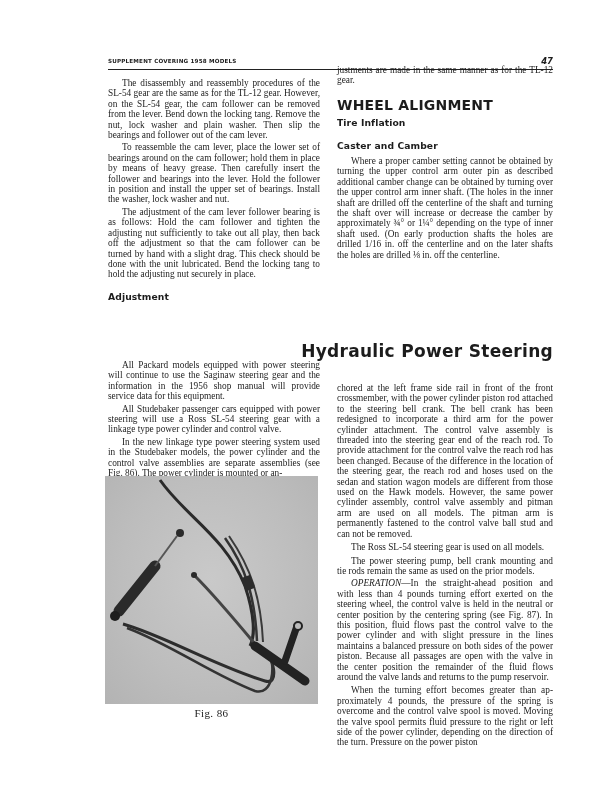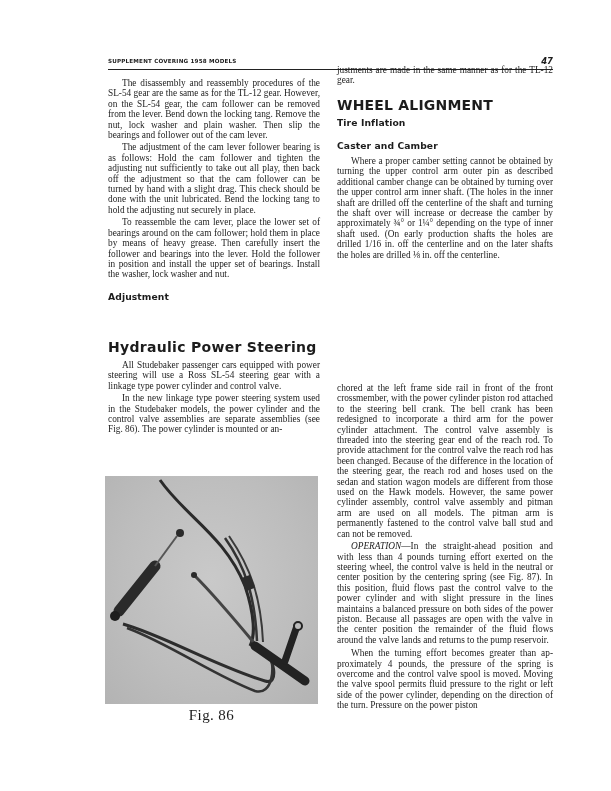--- a/index.html
+++ b/index.html
@@ -6,53 +6,54 @@
   body { width: 611px; height: 791px; position: relative; overflow: hidden; color: #1c1c1c; }
   .page { position: absolute; left: 0; top: 0; width: 611px; height: 791px; }
   .running-head { position: absolute; left: 108px; top: 58px; width: 445px; height: 11px; border-bottom: 1.4px solid #222; }
   .running-head .title { position: absolute; left: 0; top: 0; font-family: "DejaVu Sans", sans-serif; font-weight: bold; font-size: 5.6px; letter-spacing: 0.2px; }
   .running-head .num { position: absolute; right: 0; top: -2px; font-family: "DejaVu Sans", sans-serif; font-weight: bold; font-style: italic; font-size: 8.5px; }
   .col { position: absolute; font-family: "Liberation Serif", serif; font-size: 9.3px; line-height: 10.4px; text-align: justify; }
   .col p { margin: 0 0 2px 0; text-indent: 14px; hyphens: manual; }
   .col p.noindent { text-indent: 0; }
   .h2 { font-family: "DejaVu Sans", sans-serif; font-weight: bold; font-size: 9.2px; margin: 0; letter-spacing: 0.1px; }
   .h1 { font-family: "DejaVu Sans", sans-serif; font-weight: bold; font-size: 14px; margin: 0; letter-spacing: 0.2px; }
-  .big-title { position: absolute; left: 108px; top: 330px; width: 445px; text-align: left; font-family: "DejaVu Sans", sans-serif; font-weight: bold; font-size: 14px; letter-spacing: 0.3px; }
+  .big-title { position: absolute; left: 108px; top: 330px; width: 445px; text-align: right; font-family: "DejaVu Sans", sans-serif; font-weight: bold; font-size: 17px; letter-spacing: 0.3px; }
   .figure { position: absolute; left: 105px; top: 476px; width: 213px; height: 228px;
     background: radial-gradient(ellipse at 50% 45%, #c9c9c9 0%, #bdbdbd 60%, #b3b3b3 100%); }
-  .caption { position: absolute; left: 105px; top: 707px; width: 213px; text-align: center; font-family: "Liberation Serif", serif; font-size: 15px; letter-spacing: 0.4px; }
+  .caption { position: absolute; left: 105px; top: 707px; width: 213px; text-align: center; font-family: "Liberation Serif", serif; font-size: 11px; letter-spacing: 0.4px; }
 </style>
 </head>
 <body>
 
 <div class="page">
 
   <div class="running-head">
     <span class="title">SUPPLEMENT COVERING 1958 MODELS</span>
     <span class="num">47</span>
   </div>
 
   <div class="col" style="left:108px; top:78px; width:212px;">
     <p>The disassembly and reassembly procedures of the SL-54 gear are the same as for the TL-12 gear. How­ever, on the SL-54 gear, the cam follower can be re­moved from the lever. Bend down the locking tang. Remove the nut, lock washer and plain washer. Then slip the bearings and follower out of the cam lever.</p>
+    <p>To reassemble the cam lever, place the lower set of bearings around on the cam follower; hold them in place by means of heavy grease. Then carefully in­sert the follower and bearings into the lever. Hold the follower in position and install the upper set of bear­ings. Install the washer, lock washer and nut.</p>
     <p>The adjustment of the cam lever follower bearing is as follows: Hold the cam follower and tighten the adjusting nut sufficiently to take out all play, then back off the adjustment so that the cam follower can be turned by hand with a slight drag. This check should be done with the unit lubricated. Bend the lock­ing tang to hold the adjusting nut securely in place.</p>
-    <p>To reassemble the cam lever, place the lower set of bearings around on the cam follower; hold them in place by means of heavy grease. Then carefully in­sert the follower and bearings into the lever. Hold the follower in position and install the upper set of bear­ings. Install the washer, lock washer and nut.</p>
     <h3 class="h2" style="margin-top:12px; margin-bottom:6px;">Adjustment</h3>
   </div>
 
   <div class="col" style="left:337px; top:65px; width:216px;">
     <p class="noindent">justments are made in the same manner as for the TL-12 gear.</p>
     <h2 class="h1" style="margin-top:14px; margin-bottom:8px;">WHEEL ALIGNMENT</h2>
     <h3 class="h2" style="margin-bottom:6px;">Tire Inflation</h3>
     <h3 class="h2" style="margin-top:12px; margin-bottom:5px;">Caster and Camber</h3>
     <p>Where a proper camber setting cannot be obtained by turning the upper control arm outer pin as des­cribed additional camber change can be obtained by turning over the upper control arm inner shaft. (The holes in the inner shaft are drilled off the centerline of the shaft and turning the shaft over will increase or decrease the camber by approximately ¾° or 1¼° depending on the type of inner shaft used. (On early production shafts the holes are drilled 1/16 in. off the centerline and on the later shafts the holes are drilled ⅛ in. off the centerline.</p>
   </div>
 
   <h1 class="big-title">Hydraulic Power Steering</h1>
 
   <div class="col" style="left:108px; top:360px; width:212px;">
+    <p>All Packard models equipped with power steering will continue to use the Saginaw steering gear and the information in the 1956 shop manual will provide service data for this equipment.</p>
     <p>All Studebaker passenger cars equipped with power steering will use a Ross SL-54 steering gear with a linkage type power cylinder and control valve.</p>
     <p>In the new linkage type power steering system used in the Studebaker models, the power cylinder and the control valve assemblies are separate assemblies (see Fig. 86). The power cylinder is mounted or an-</p>
   </div>
 
   <div class="figure">
     <svg width="213" height="228" viewBox="0 0 213 228">
 
       <path d="M55 4 C80 40, 120 60, 140 110 C150 140, 150 160, 145 170" stroke="#2a2a2a" stroke-width="3" fill="none"></path>
       <path d="M120 62 C140 90, 150 120, 152 165" stroke="#333" stroke-width="2.5" fill="none"></path>
       <path d="M124 60 C146 92, 156 122, 158 166" stroke="#3a3a3a" stroke-width="2" fill="none"></path>
@@ -71,17 +72,19 @@
 
       <path d="M150 170 L200 205" stroke="#222" stroke-width="9" stroke-linecap="round"></path>
       <path d="M180 185 L192 150" stroke="#222" stroke-width="7" stroke-linecap="round"></path>
       <circle cx="193" cy="150" r="4" fill="#bbb" stroke="#222" stroke-width="2"></circle>
     </svg>
   </div>
   <div class="caption">Fig. 86</div>
 
   <div class="col" style="left:337px; top:340px; width:216px;margin-top:43px;">
     <p class="noindent">chored at the left frame side rail in front of the front crossmember, with the power cylinder piston rod at­tached to the steering bell crank. The bell crank has been redesigned to incorporate a third arm for the power cylinder attachment. The control valve as­sembly is threaded into the steering gear end of the reach rod. To provide attachment for the control valve the reach rod has been changed. Because of the difference in the location of the steering gear, the reach rod and hoses used on the sedan and station wagon models are different from those used on the Hawk models. However, the same power cylinder assembly, control valve assembly and pitman arm are used on all models. The pitman arm is permanently fastened to the control valve ball stud and can not be removed.</p>
+    <p style="margin-top:3px;">The Ross SL-54 steering gear is used on all models.</p>
+    <p style="margin-top:3px;">The power steering pump, bell crank mounting and tie rods remain the same as used on the prior models.</p>
     <p><i>OPERATION</i><span>—In the straight-ahead position and with less than 4 pounds turning effort exerted on the steering wheel, the control valve is held in the neutral or center position by the centering spring (see Fig. 87). In this position, fluid flows past the control valve to the power cylinder and with slight pressure in the lines maintains a balanced pressure on both sides of the power piston. Because all passages are open with the valve in the center position the remainder of the fluid flows around the valve lands and returns to the pump reservoir.</span></p>
     <p style="margin-top:3px;">When the turning effort becomes greater than ap­proximately 4 pounds, the pressure of the spring is overcome and the control valve spool is moved. Mov­ing the valve spool permits fluid pressure to the right or left side of the power cylinder, depending on the direction of the turn. Pressure on the power piston</p>
   </div>
 
 </div>
 
 </body></html>

